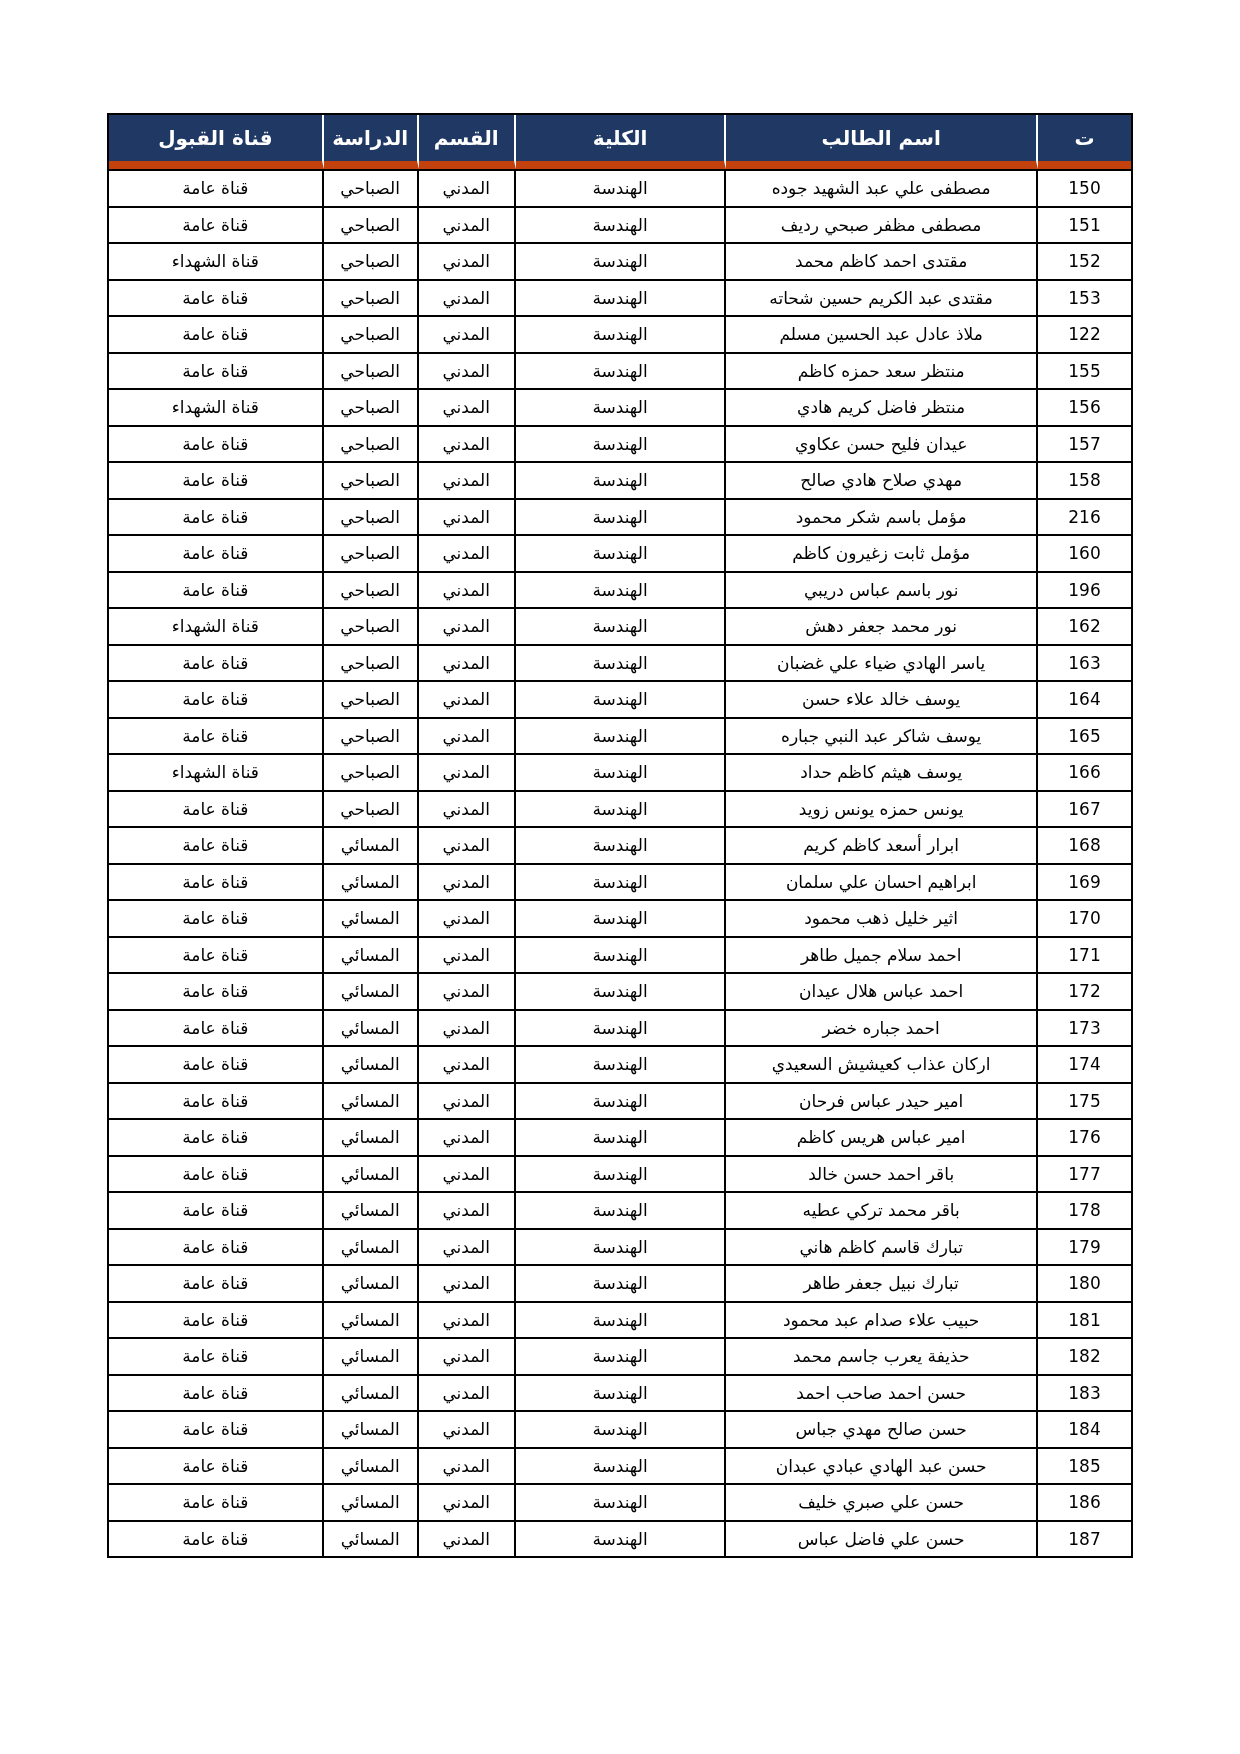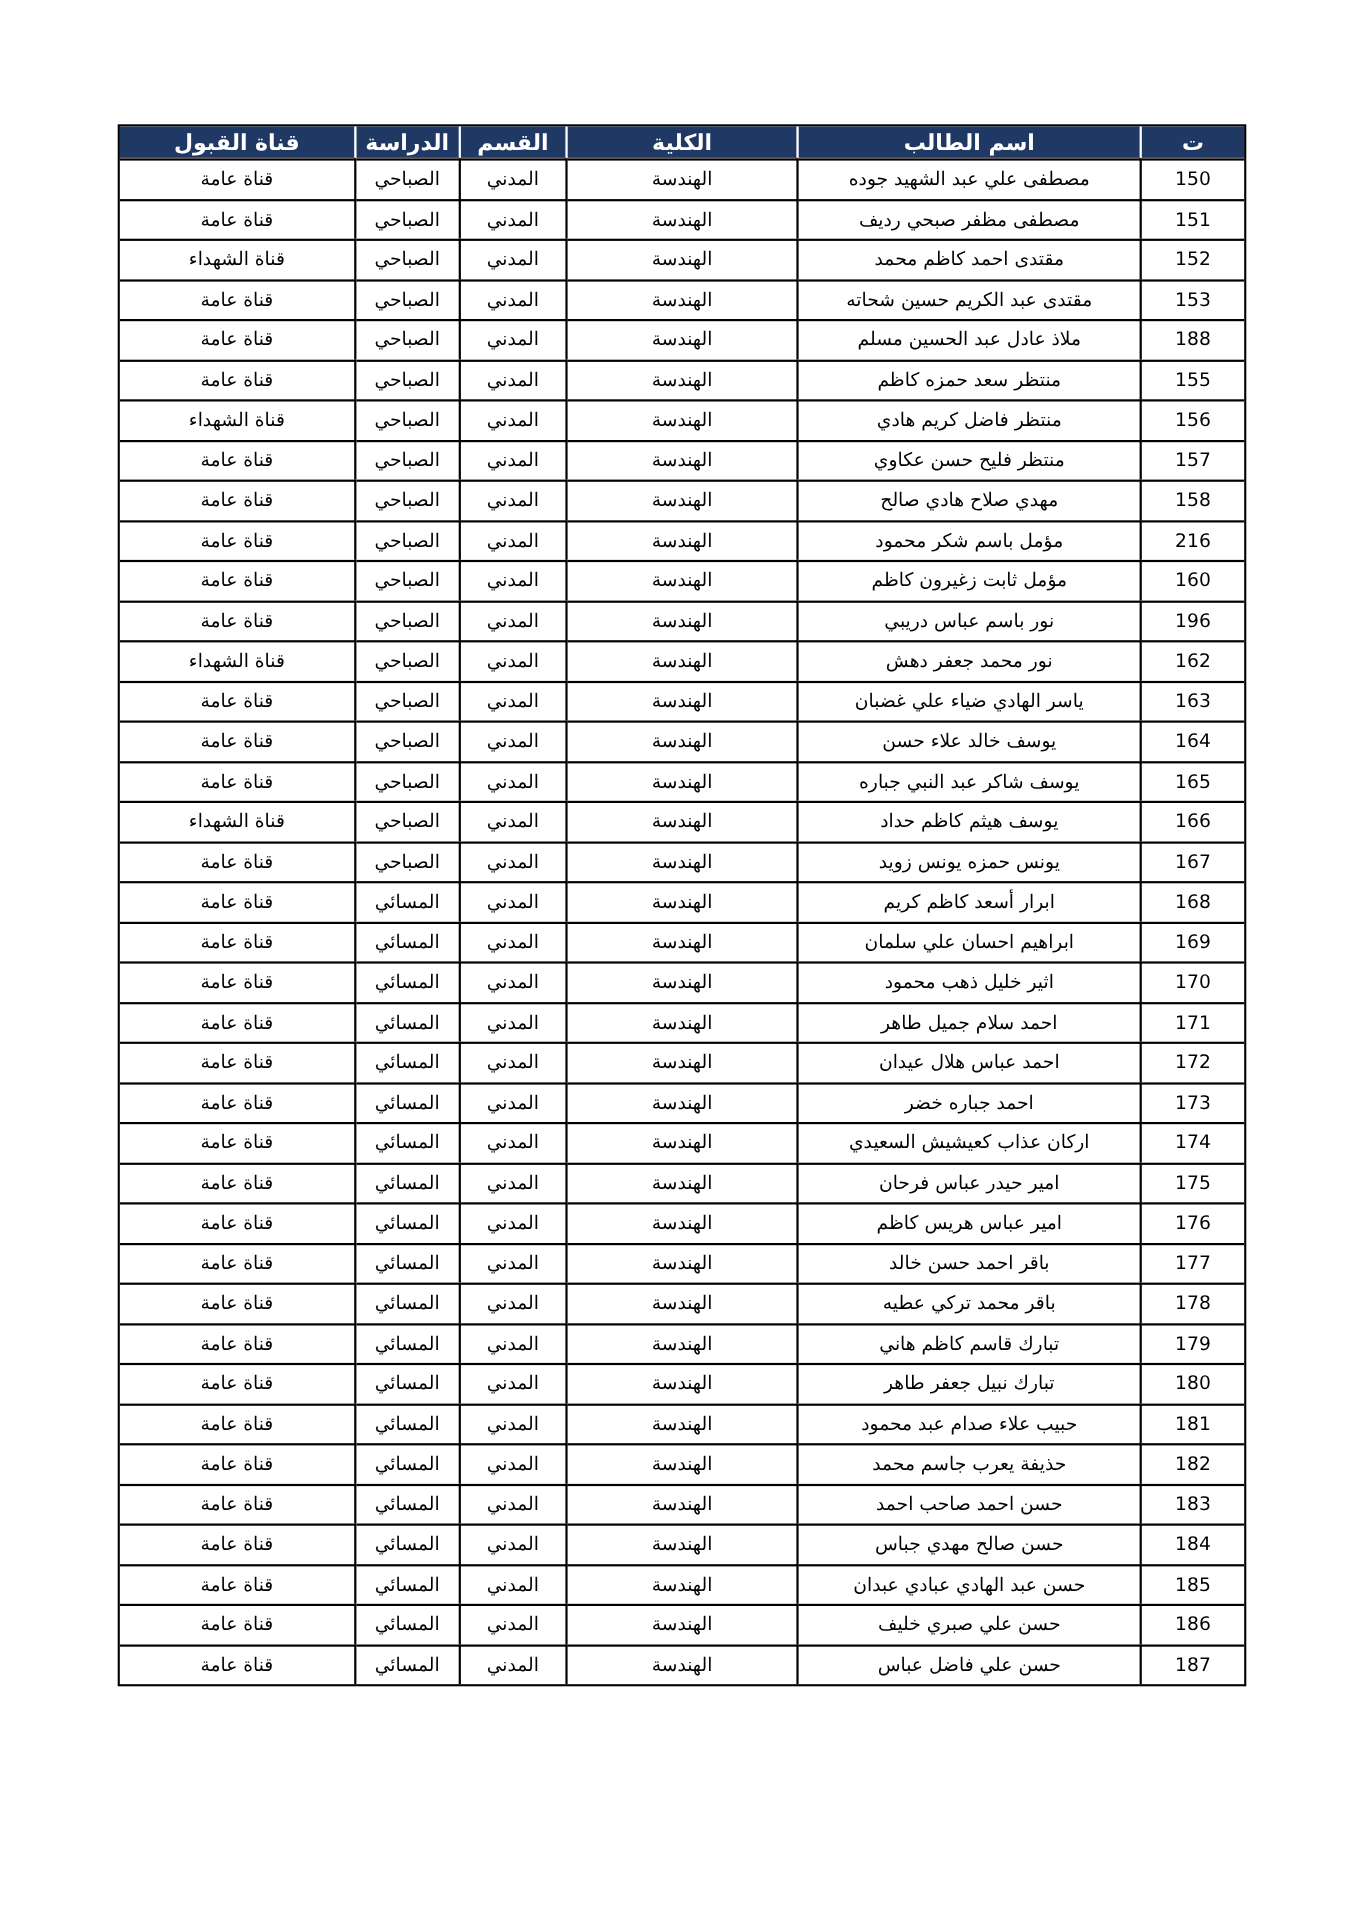--- a/index.html
+++ b/index.html
@@ -38,25 +38,25 @@
   col.c-name{width:30.5%;}
   col.c-college{width:20.6%;}
   col.c-dept{width:9.5%;}
   col.c-study{width:9.3%;}
   col.c-channel{width:21.0%;}
   thead th{
     background:var(--header-bg);
     color:var(--header-fg);
     font-weight:bold;
     font-size:20px;
-    height:29px;
+    height:54px;
     padding:0 8px;
     text-align:center;
     vertical-align:middle;
-    border-bottom:1px solid #c2410c;
+    border-bottom:8px solid #c2410c;
     white-space:nowrap;
     overflow:hidden;
   }
   thead th + th{
     border-inline-start:2px solid #ffffff;
   }
   tbody td{
     background:var(--cell-bg);
     color:#000000;
     font-size:17px;
@@ -122,21 +122,21 @@
         </tr>
         <tr>
           <td>153</td>
           <td>مقتدى عبد الكريم حسين شحاته</td>
           <td>الهندسة</td>
           <td>المدني</td>
           <td>الصباحي</td>
           <td>قناة عامة</td>
         </tr>
         <tr>
-          <td>188</td>
+          <td>122</td>
           <td>ملاذ عادل عبد الحسين مسلم</td>
           <td>الهندسة</td>
           <td>المدني</td>
           <td>الصباحي</td>
           <td>قناة عامة</td>
         </tr>
         <tr>
           <td>155</td>
           <td>منتظر سعد حمزه كاظم</td>
           <td>الهندسة</td>
@@ -147,21 +147,21 @@
         <tr>
           <td>156</td>
           <td>منتظر فاضل كريم هادي</td>
           <td>الهندسة</td>
           <td>المدني</td>
           <td>الصباحي</td>
           <td>قناة الشهداء</td>
         </tr>
         <tr>
           <td>157</td>
-          <td>منتظر فليح حسن عكاوي</td>
+          <td>عيدان فليح حسن عكاوي</td>
           <td>الهندسة</td>
           <td>المدني</td>
           <td>الصباحي</td>
           <td>قناة عامة</td>
         </tr>
         <tr>
           <td>158</td>
           <td>مهدي صلاح هادي صالح</td>
           <td>الهندسة</td>
           <td>المدني</td>

